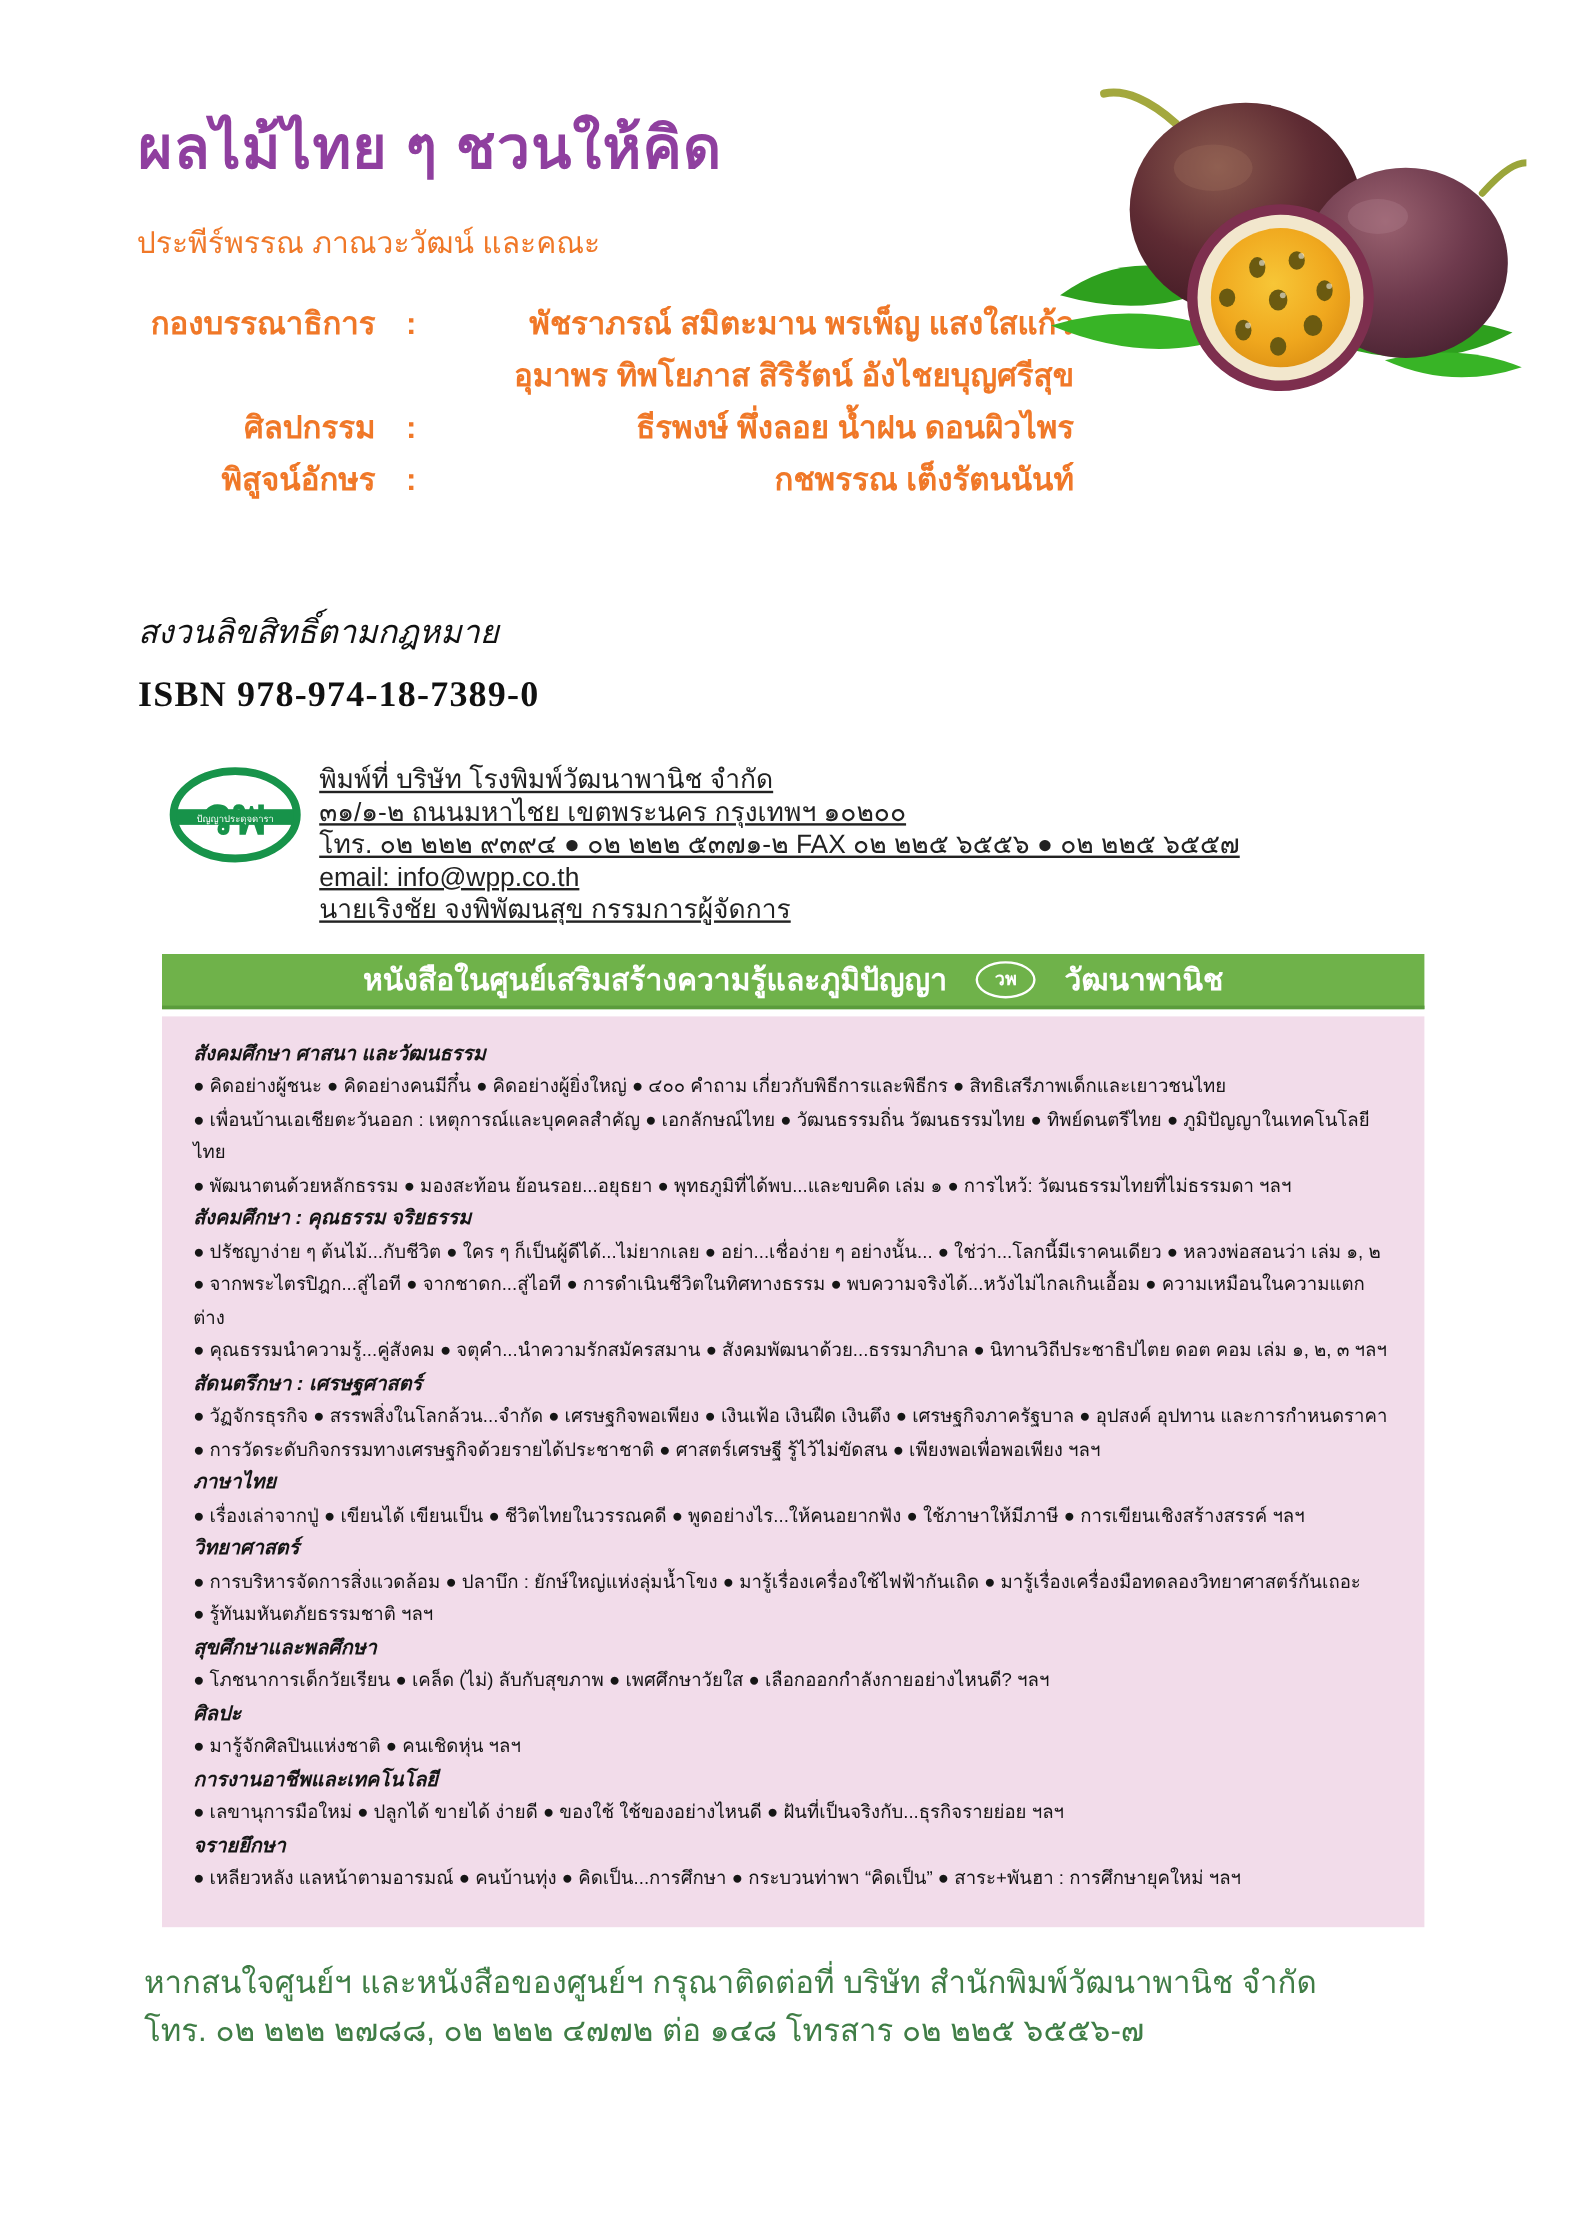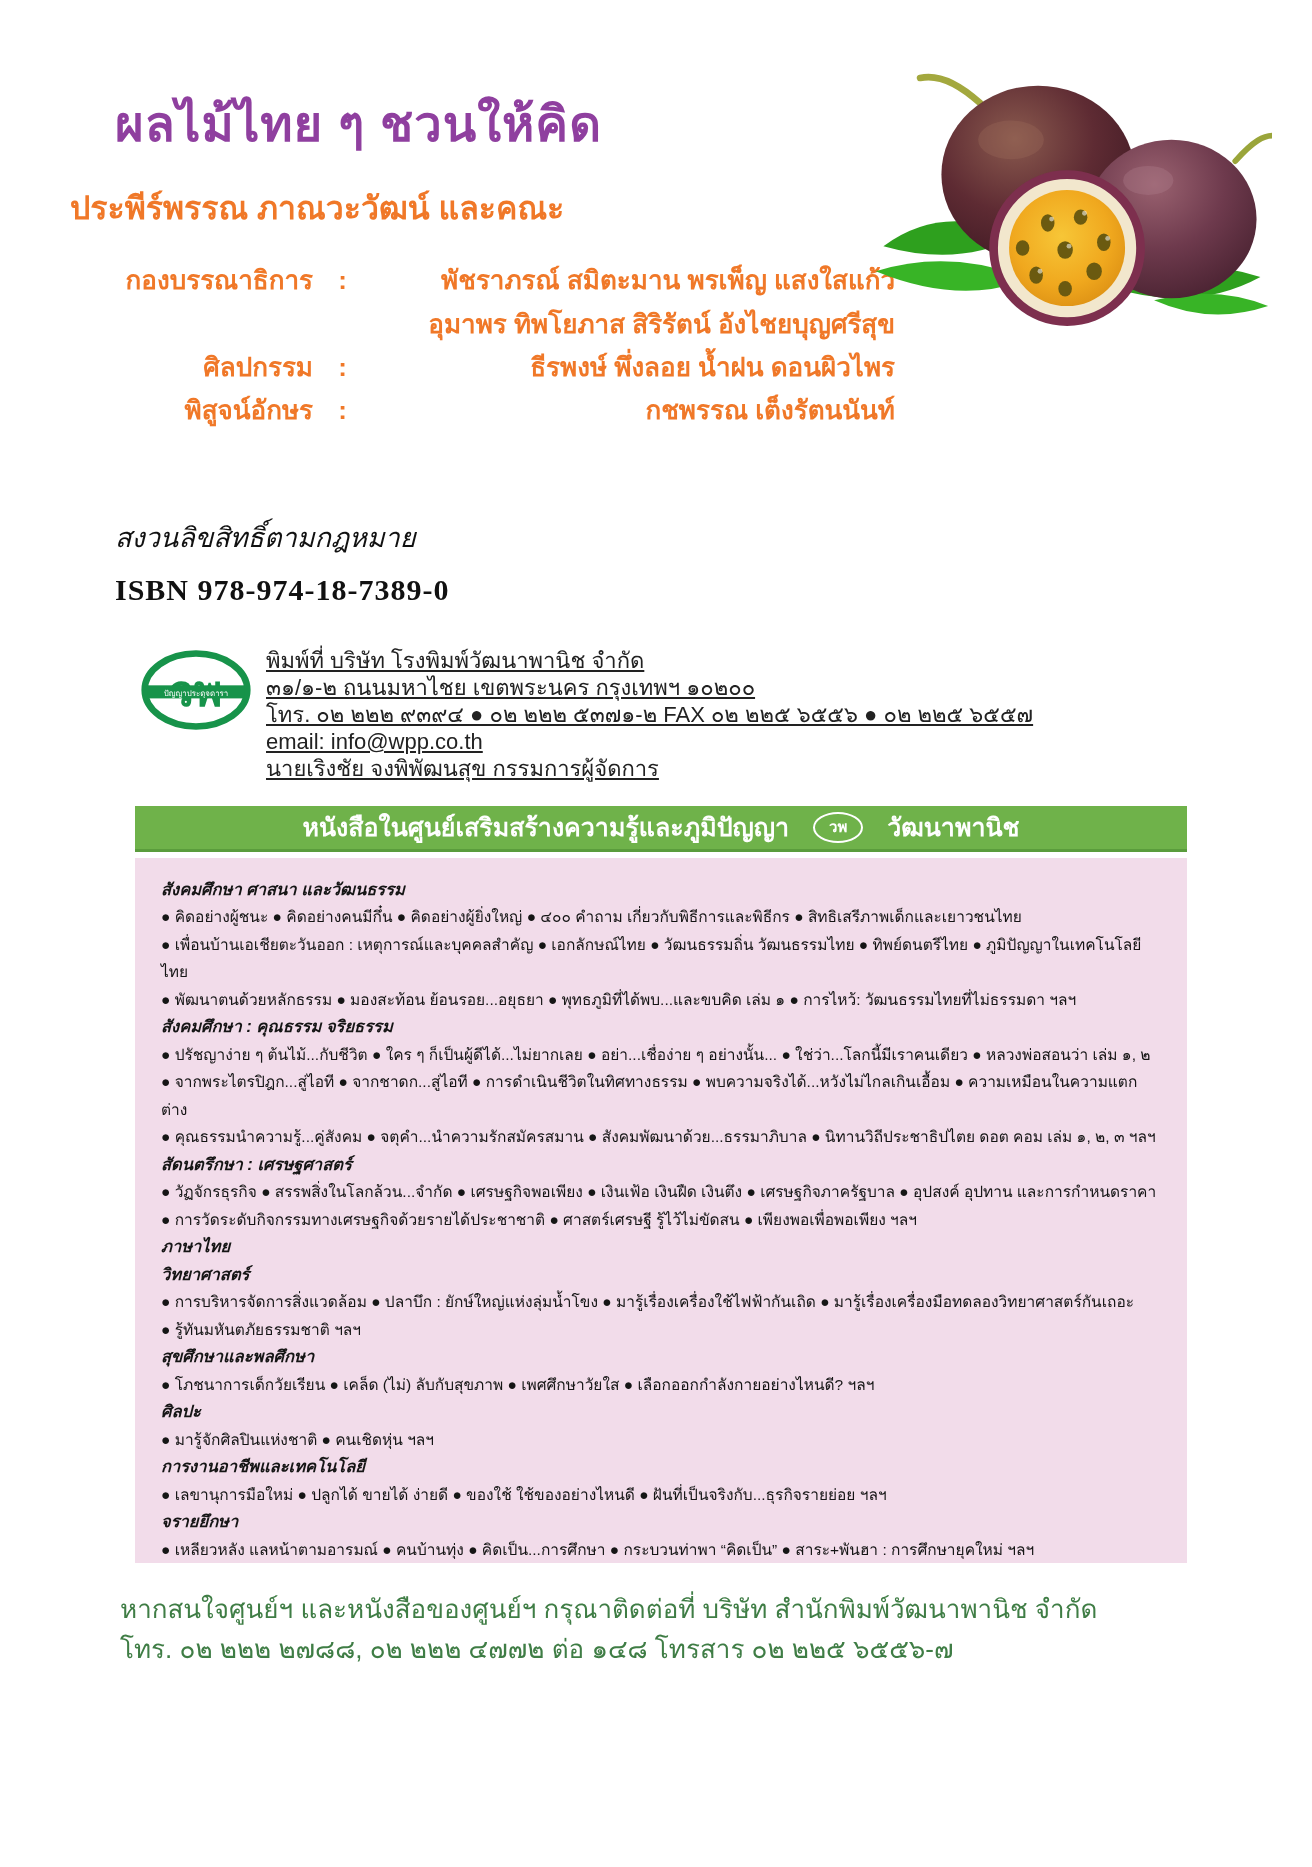--- a/index.html
+++ b/index.html
@@ -14,22 +14,22 @@
   .page{position:relative;width:100%;height:100%;border-radius:15px;}
 
   
   .fruit-art{position:absolute;top:52px;right:40px;width:406px;height:280px;}
   .title{
     margin:0;padding:96px 0 0 115px;
     font-size:49px;font-weight:bold;color:var(--purple);
     letter-spacing:1px;max-width:720px;line-height:1.15;
   }
   .authors{
-    margin:30px 0 0 70px;
-    font-size:32px;font-weight:bold;color:var(--orange);
+    margin:30px 0 0 114px;
+    font-size:25px;font-weight:normal;color:var(--orange);
   }
   .credits{margin:30px 0 0 115px;max-width:780px;text-align:right;}
   .credit-row{
     display:grid;grid-template-columns:198px 34px auto;
     font-size:26px;font-weight:bold;color:var(--orange);
     line-height:1.32;margin-bottom:9px;
   }
 
   
   .copyright{
@@ -59,21 +59,21 @@
   .banner-logo{
     display:inline-flex;align-items:center;justify-content:center;
     border:2px solid #fff;border-radius:50%;
     width:46px;height:27px;font-size:15px;font-weight:bold;color:#fff;
   }
 
   
   .panel-pink{
     margin:6px 0 0 135px;width:1052px;box-sizing:border-box;
     background:var(--panelPink);
-    padding:18px 26px 0 26px;
+    padding:18px 26px 26px 26px;
   }
   .bl-row{font-size:15.5px;line-height:27.5px;color:#151515;}
   .bl-row.h{font-weight:bold;font-style:italic;font-size:16.5px;}
 
   
   .footer{
     margin:26px 0 0 120px;
     color:var(--footerGreen);
     font-size:26px;line-height:40px;
   }
@@ -217,20 +217,21 @@
       <div class="bl-row b">● คุณธรรมนำความรู้...คู่สังคม ● จตุคำ...นำความรักสมัครสมาน ● สังคมพัฒนาด้วย...ธรรมาภิบาล ● นิทานวิถีประชาธิปไตย ดอต คอม เล่ม ๑, ๒, ๓ ฯลฯ</div>
 
       <div class="bl-row h">สัดนตรึกษา : เศรษฐศาสตร์</div>
 
       <div class="bl-row b">● วัฏจักรธุรกิจ ● สรรพสิ่งในโลกล้วน...จำกัด ● เศรษฐกิจพอเพียง ● เงินเฟ้อ เงินฝืด เงินตึง ● เศรษฐกิจภาครัฐบาล ● อุปสงค์ อุปทาน และการกำหนดราคา</div>
 
       <div class="bl-row b">● การวัดระดับกิจกรรมทางเศรษฐกิจด้วยรายได้ประชาชาติ ● ศาสตร์เศรษฐี รู้ไว้ไม่ขัดสน ● เพียงพอเพื่อพอเพียง ฯลฯ</div>
 
       <div class="bl-row h">ภาษาไทย</div>
 
+      <div class="bl-row b">● เรื่องเล่าจากปู่ ● เขียนได้ เขียนเป็น ● ชีวิตไทยในวรรณคดี ● พูดอย่างไร...ให้คนอยากฟัง ● ใช้ภาษาให้มีภาษี ● การเขียนเชิงสร้างสรรค์ ฯลฯ</div>
 
       <div class="bl-row h">วิทยาศาสตร์</div>
 
       <div class="bl-row b">● การบริหารจัดการสิ่งแวดล้อม ● ปลาบึก : ยักษ์ใหญ่แห่งลุ่มน้ำโขง ● มารู้เรื่องเครื่องใช้ไฟฟ้ากันเถิด ● มารู้เรื่องเครื่องมือทดลองวิทยาศาสตร์กันเถอะ</div>
 
 
       <div class="bl-row b">● รู้ทันมหันตภัยธรรมชาติ ฯลฯ</div>
 
       <div class="bl-row h">สุขศึกษาและพลศึกษา</div>
 

